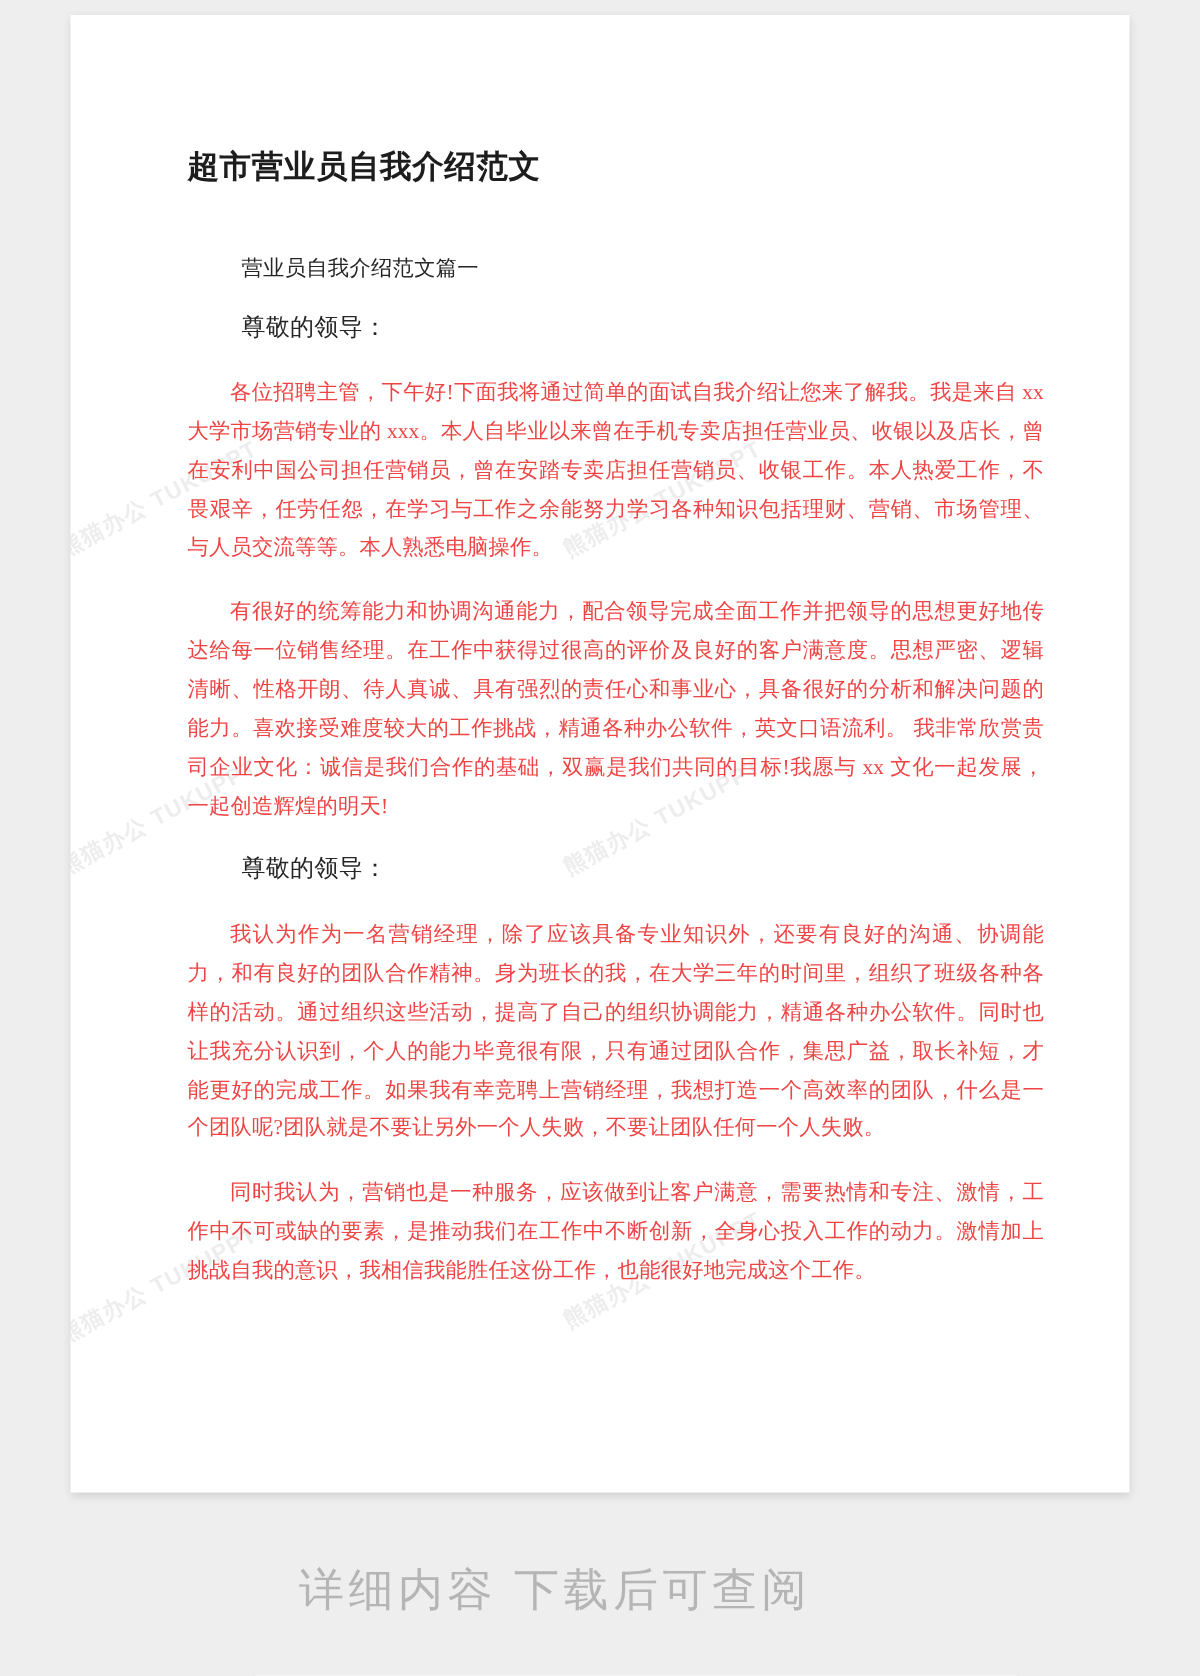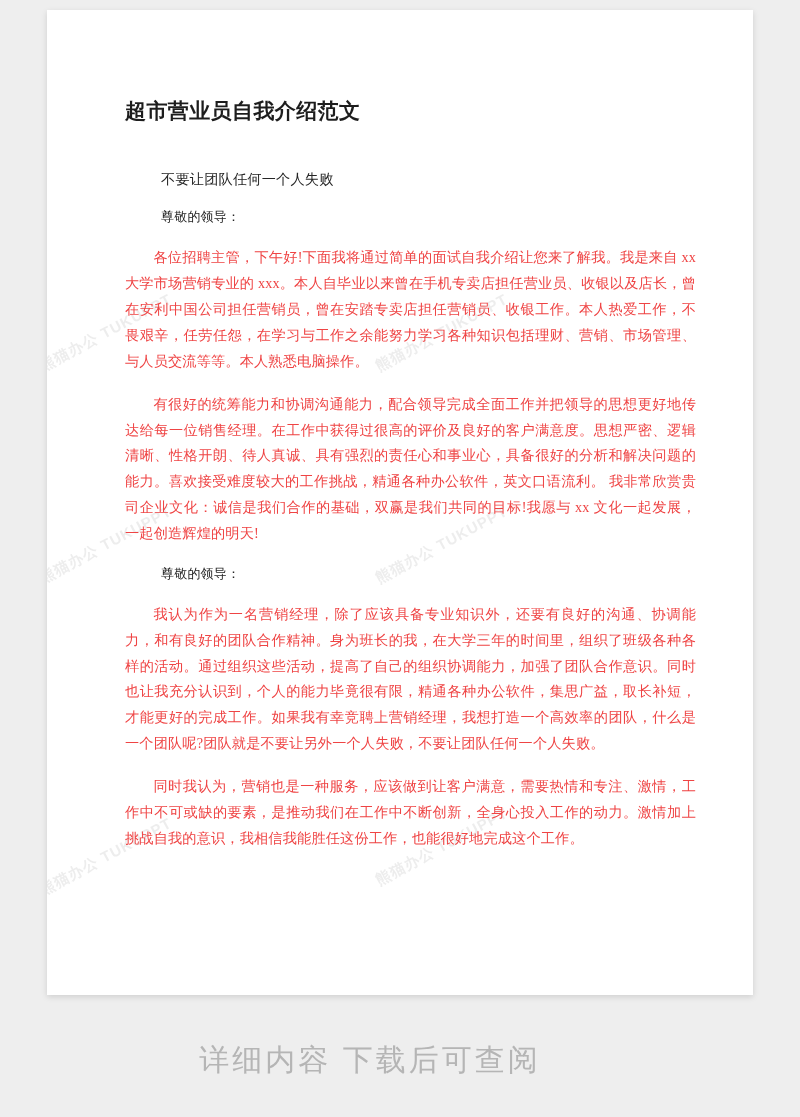--- a/index.html
+++ b/index.html
@@ -58,21 +58,21 @@
   .section-heading {
     font-size: 14.2px;
     color: #262626;
     margin: 0 0 17px 0;
     padding-left: 36px;
     line-height: 1.55;
     letter-spacing: 0.2px;
   }
 
   .salutation {
-    font-size: 13px;
+    font-size: 16px;
     color: #262626;
     margin: 0 0 18px 0;
     padding-left: 36px;
     line-height: 1.55;
     letter-spacing: 0.2px;
   }
 
   .body-para {
     font-size: 14.2px;
     color: #ef4444;
@@ -143,27 +143,27 @@
       <div class="wm w3">熊猫办公 TUKUPPT</div>
       <div class="wm w4">熊猫办公 TUKUPPT</div>
       <div class="wm w5">熊猫办公 TUKUPPT</div>
       <div class="wm w6">熊猫办公 TUKUPPT</div>
     </div>
 
     <div class="page-inner">
 
       <h1 class="doc-title">超市营业员自我介绍范文</h1>
 
-      <p class="section-heading">不要让团队任何一个人失败</p>
+      <p class="section-heading">营业员自我介绍范文篇一</p>
       <p class="salutation">尊敬的领导：</p>
       <p class="body-para">各位招聘主管，下午好!下面我将通过简单的面试自我介绍让您来了解我。我是来自 xx 大学市场营销专业的 xxx。本人自毕业以来曾在手机专卖店担任营业员、收银以及店长，曾在安利中国公司担任营销员，曾在安踏专卖店担任营销员、收银工作。本人热爱工作，不畏艰辛，任劳任怨，在学习与工作之余能努力学习各种知识包括理财、营销、市场管理、与人员交流等等。本人熟悉电脑操作。</p>
       <p class="body-para tight-gap">有很好的统筹能力和协调沟通能力，配合领导完成全面工作并把领导的思想更好地传达给每一位销售经理。在工作中获得过很高的评价及良好的客户满意度。思想严密、逻辑清晰、性格开朗、待人真诚、具有强烈的责任心和事业心，具备很好的分析和解决问题的能力。喜欢接受难度较大的工作挑战，精通各种办公软件，英文口语流利。 我非常欣赏贵司企业文化：诚信是我们合作的基础，双赢是我们共同的目标!我愿与 xx 文化一起发展，一起创造辉煌的明天!</p>
 
       <p class="salutation">尊敬的领导：</p>
-      <p class="body-para">我认为作为一名营销经理，除了应该具备专业知识外，还要有良好的沟通、协调能力，和有良好的团队合作精神。身为班长的我，在大学三年的时间里，组织了班级各种各样的活动。通过组织这些活动，提高了自己的组织协调能力，加强了团队合作意识。同时也让我充分认识到，个人的能力毕竟很有限，精通各种办公软件，集思广益，取长补短，才能更好的完成工作。如果我有幸竞聘上营销经理，我想打造一个高效率的团队，什么是一个团队呢?团队就是不要让另外一个人失败，不要让团队任何一个人失败。</p>
+      <p class="body-para">我认为作为一名营销经理，除了应该具备专业知识外，还要有良好的沟通、协调能力，和有良好的团队合作精神。身为班长的我，在大学三年的时间里，组织了班级各种各样的活动。通过组织这些活动，提高了自己的组织协调能力，精通各种办公软件。同时也让我充分认识到，个人的能力毕竟很有限，只有通过团队合作，集思广益，取长补短，才能更好的完成工作。如果我有幸竞聘上营销经理，我想打造一个高效率的团队，什么是一个团队呢?团队就是不要让另外一个人失败，不要让团队任何一个人失败。</p>
       <p class="body-para">同时我认为，营销也是一种服务，应该做到让客户满意，需要热情和专注、激情，工作中不可或缺的要素，是推动我们在工作中不断创新，全身心投入工作的动力。激情加上挑战自我的意识，我相信我能胜任这份工作，也能很好地完成这个工作。</p>
 
     </div>
   </div>
 
   <div class="bottom-caption">详细内容 下载后可查阅</div>
 
 </div>
 
 </body></html>

